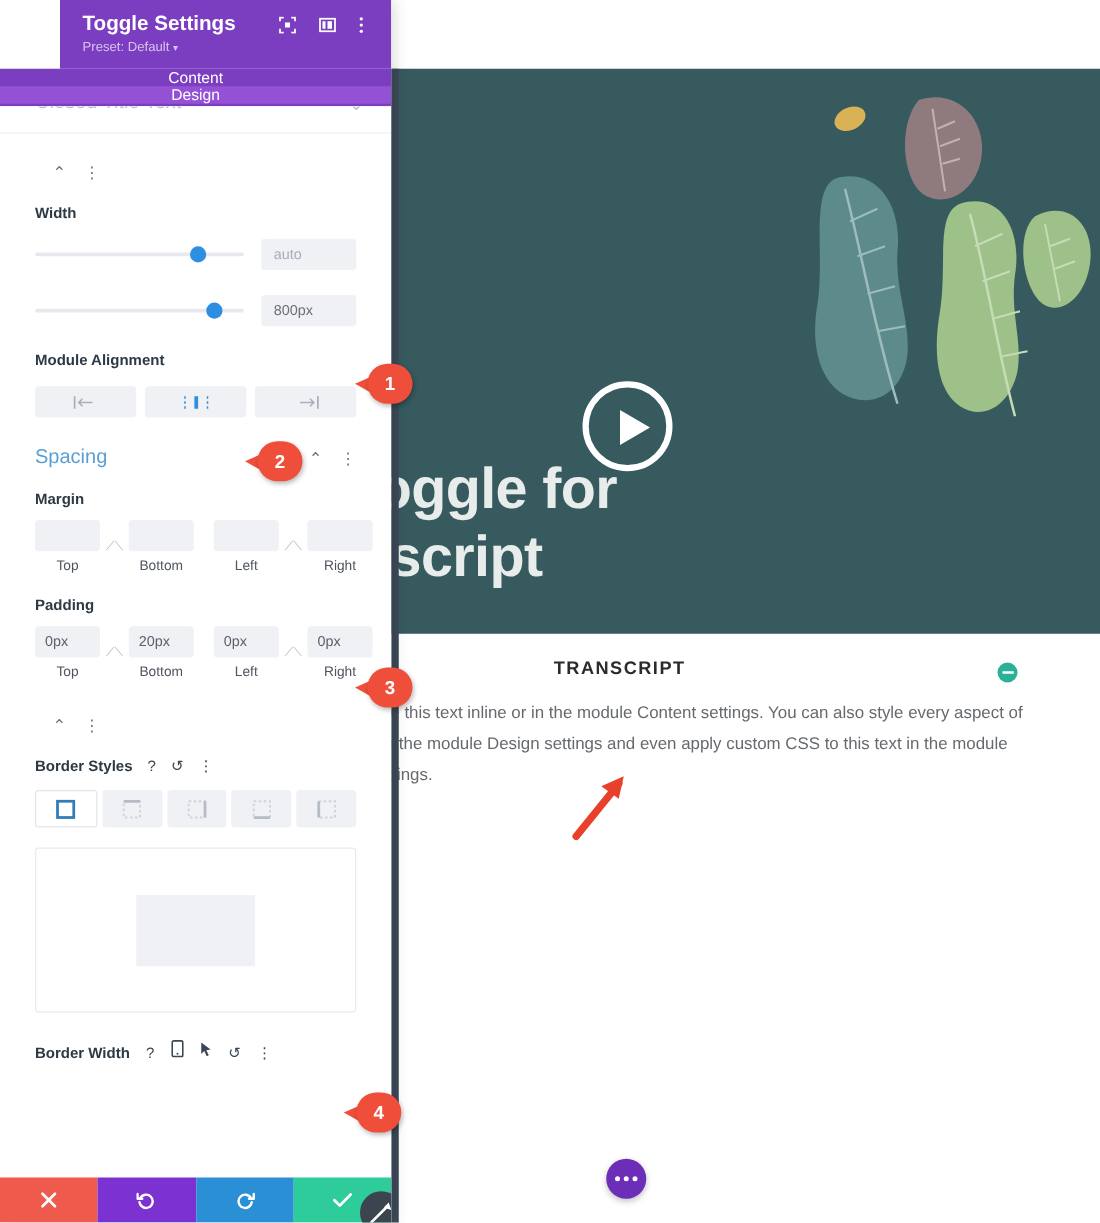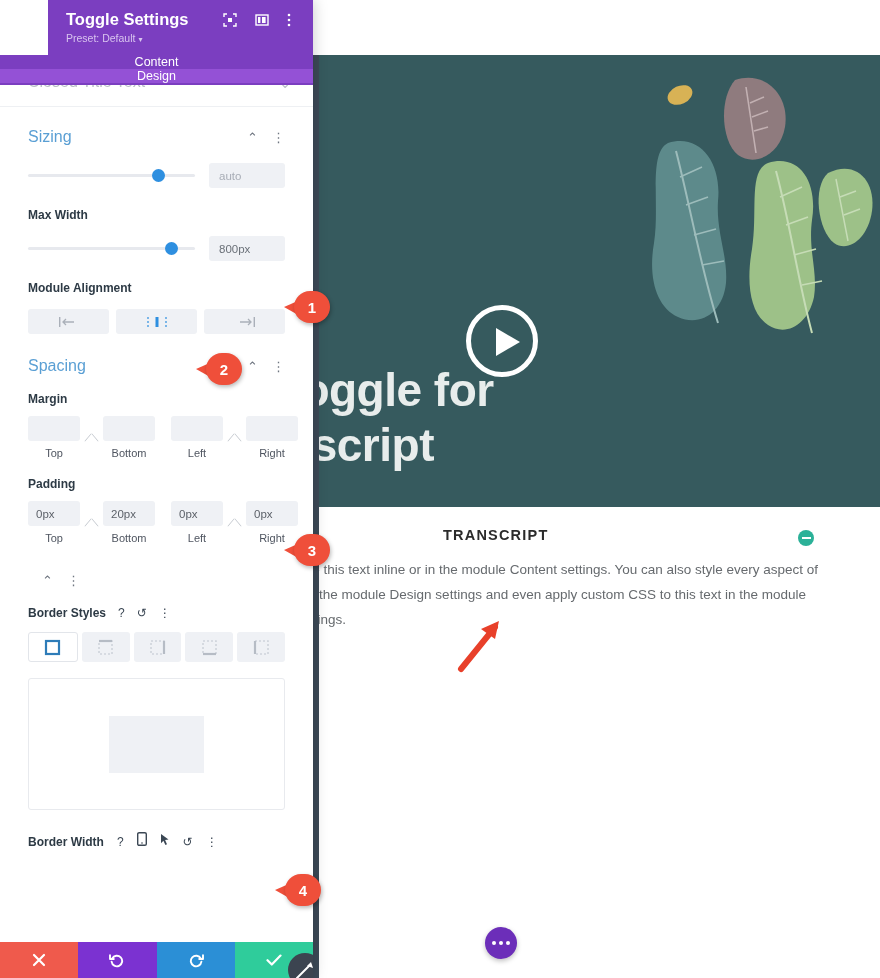--- a/index.html
+++ b/index.html
@@ -503,33 +503,32 @@
   <div class="panel-scroll">
 
     <div class="cut-row">
       <span class="cut-label">Closed Title Text</span>
       <span class="cut-caret">⌄</span>
     </div>
 
 
     <div class="section">
       <div class="section-head">
-        <span class="section-title">Sizing</span>
         <span class="sect-icon">⌃</span>
         <span class="sect-icon">⋮</span>
       </div>
 
+      <div class="field-label">Width</div>
       <div class="slider-row">
         <div class="slider-track">
           <div class="slider-knob" id="knob-width" style="left: calc(78% - 6.5px);"></div>
         </div>
         <div class="value-box placeholder">auto</div>
       </div>
 
-      <div class="field-label">Max Width</div>
       <div class="slider-row">
         <div class="slider-track">
           <div class="slider-knob" id="knob-maxwidth" style="left: calc(86% - 6.5px);"></div>
         </div>
         <div class="value-box">800px</div>
       </div>
 
       <div class="field-label">Module Alignment</div>
       <div class="align-group">
         <div class="align-btn">

